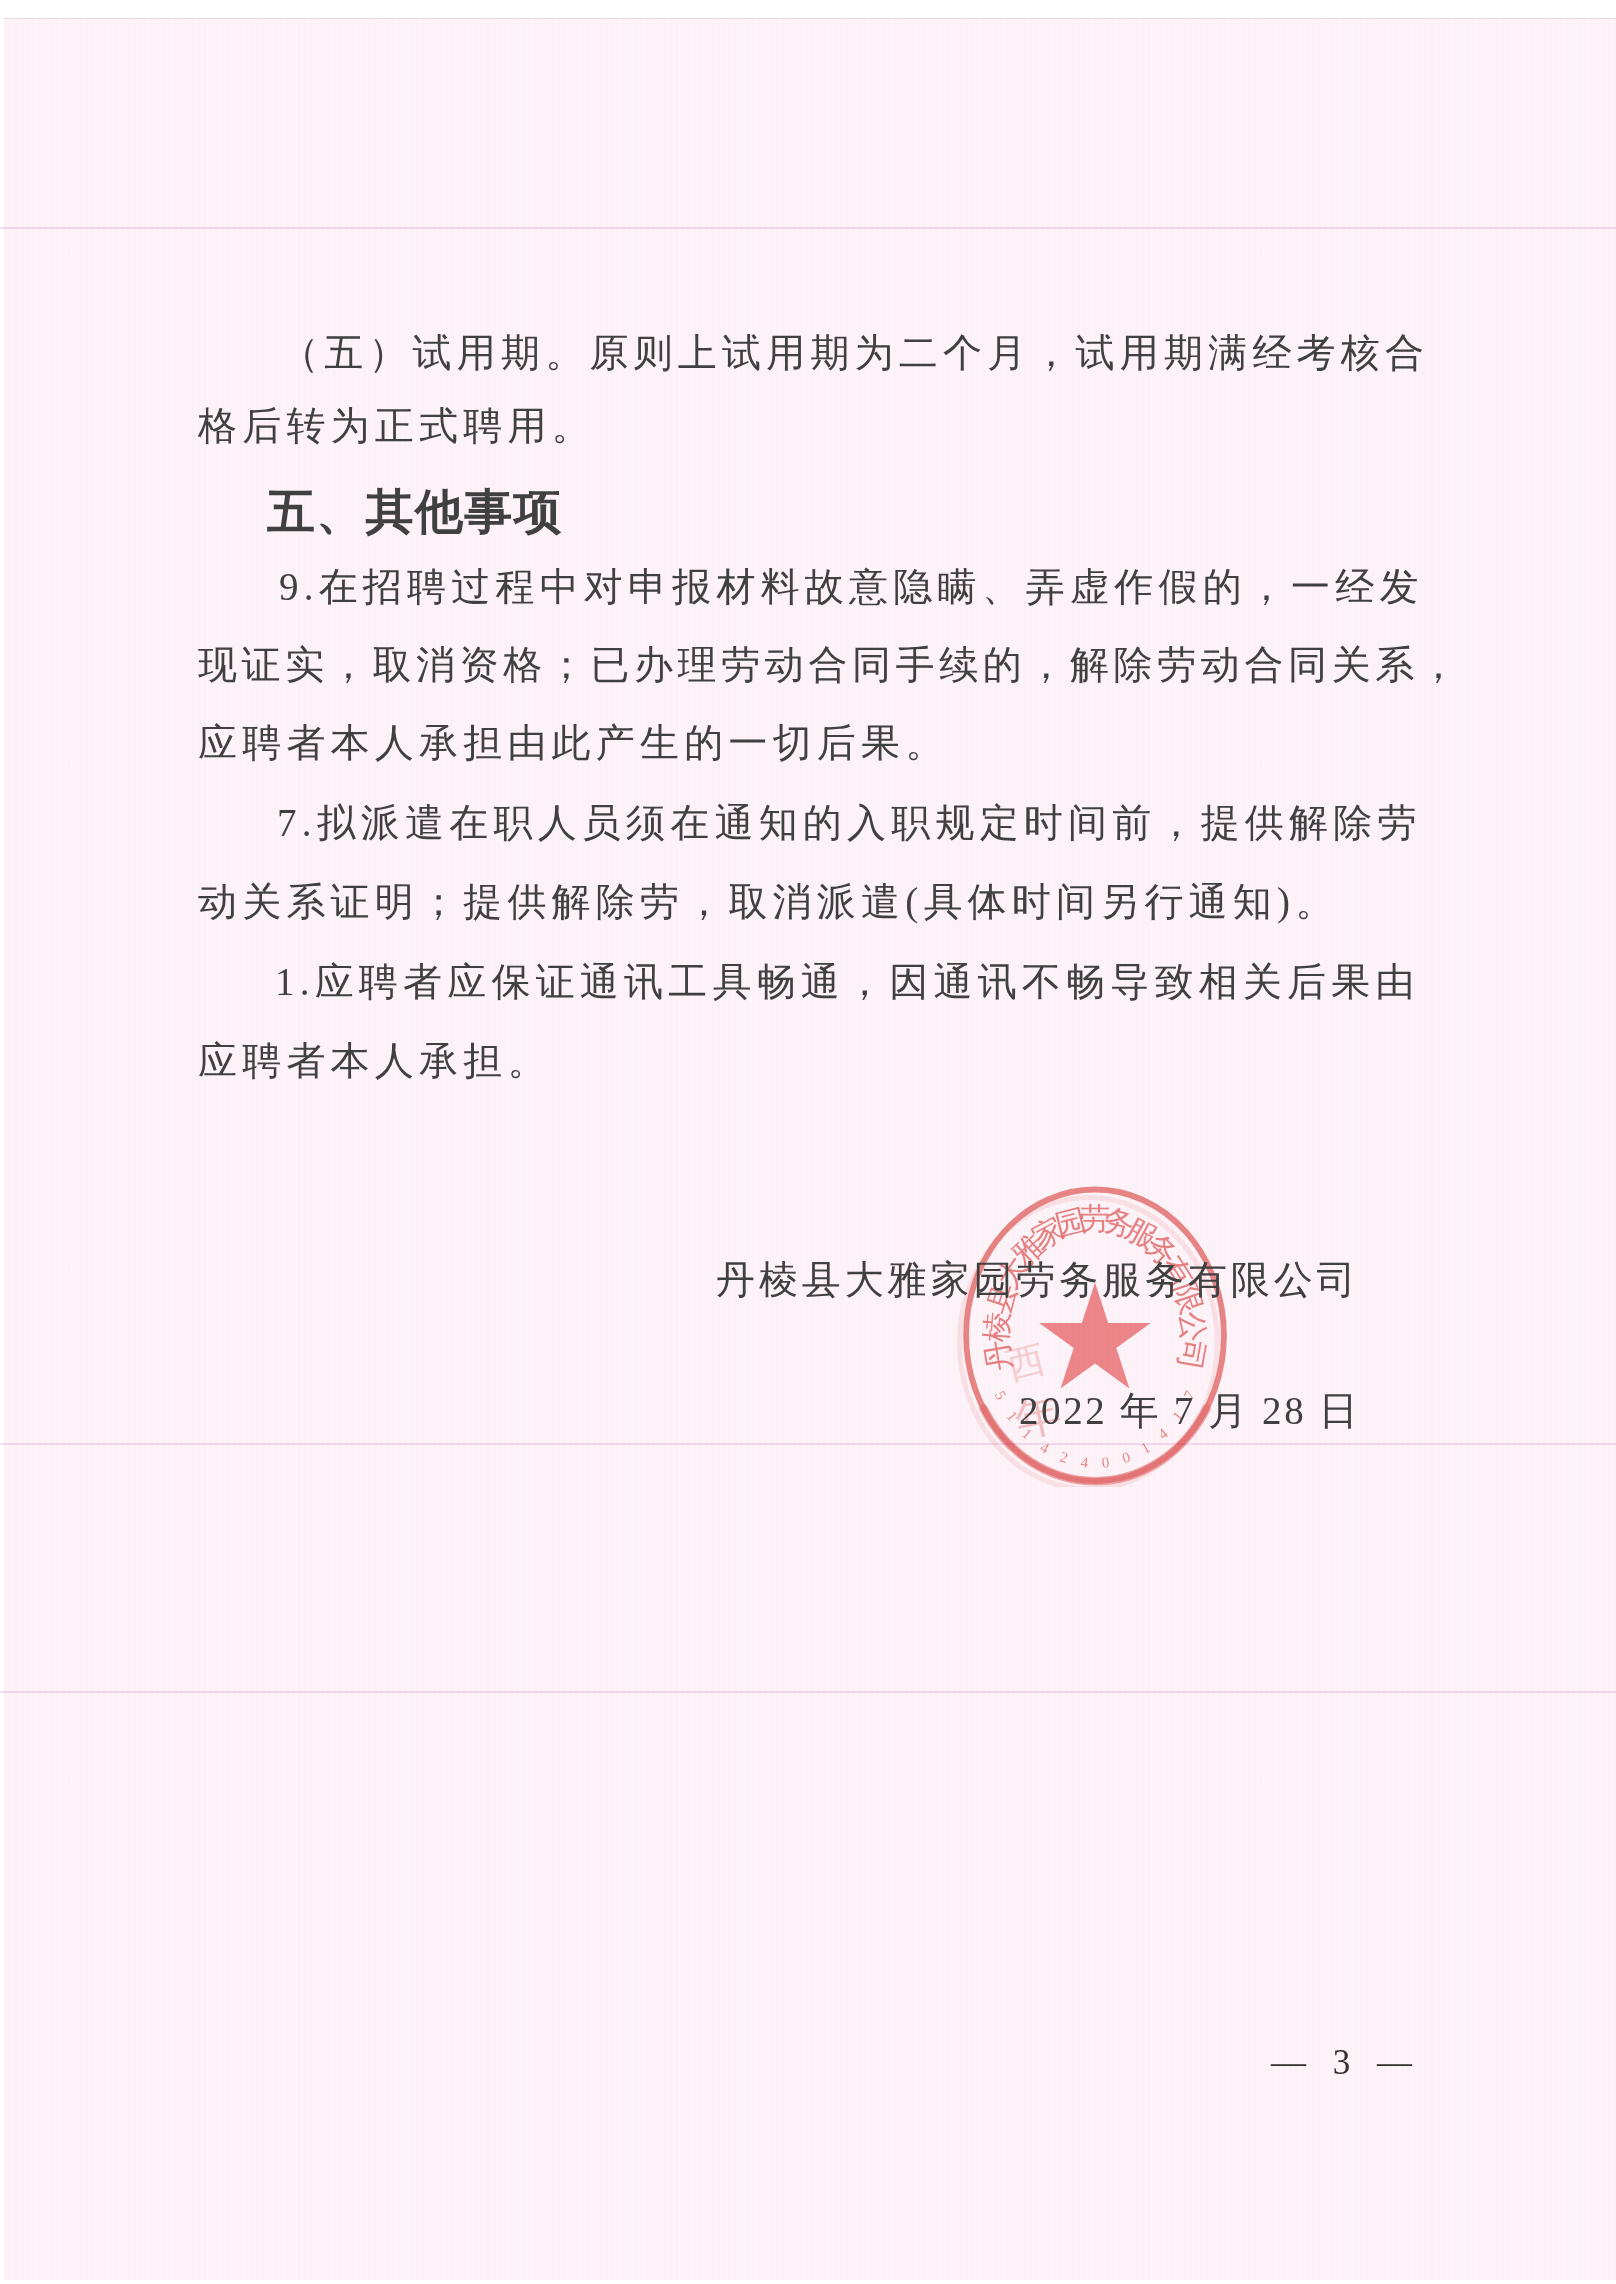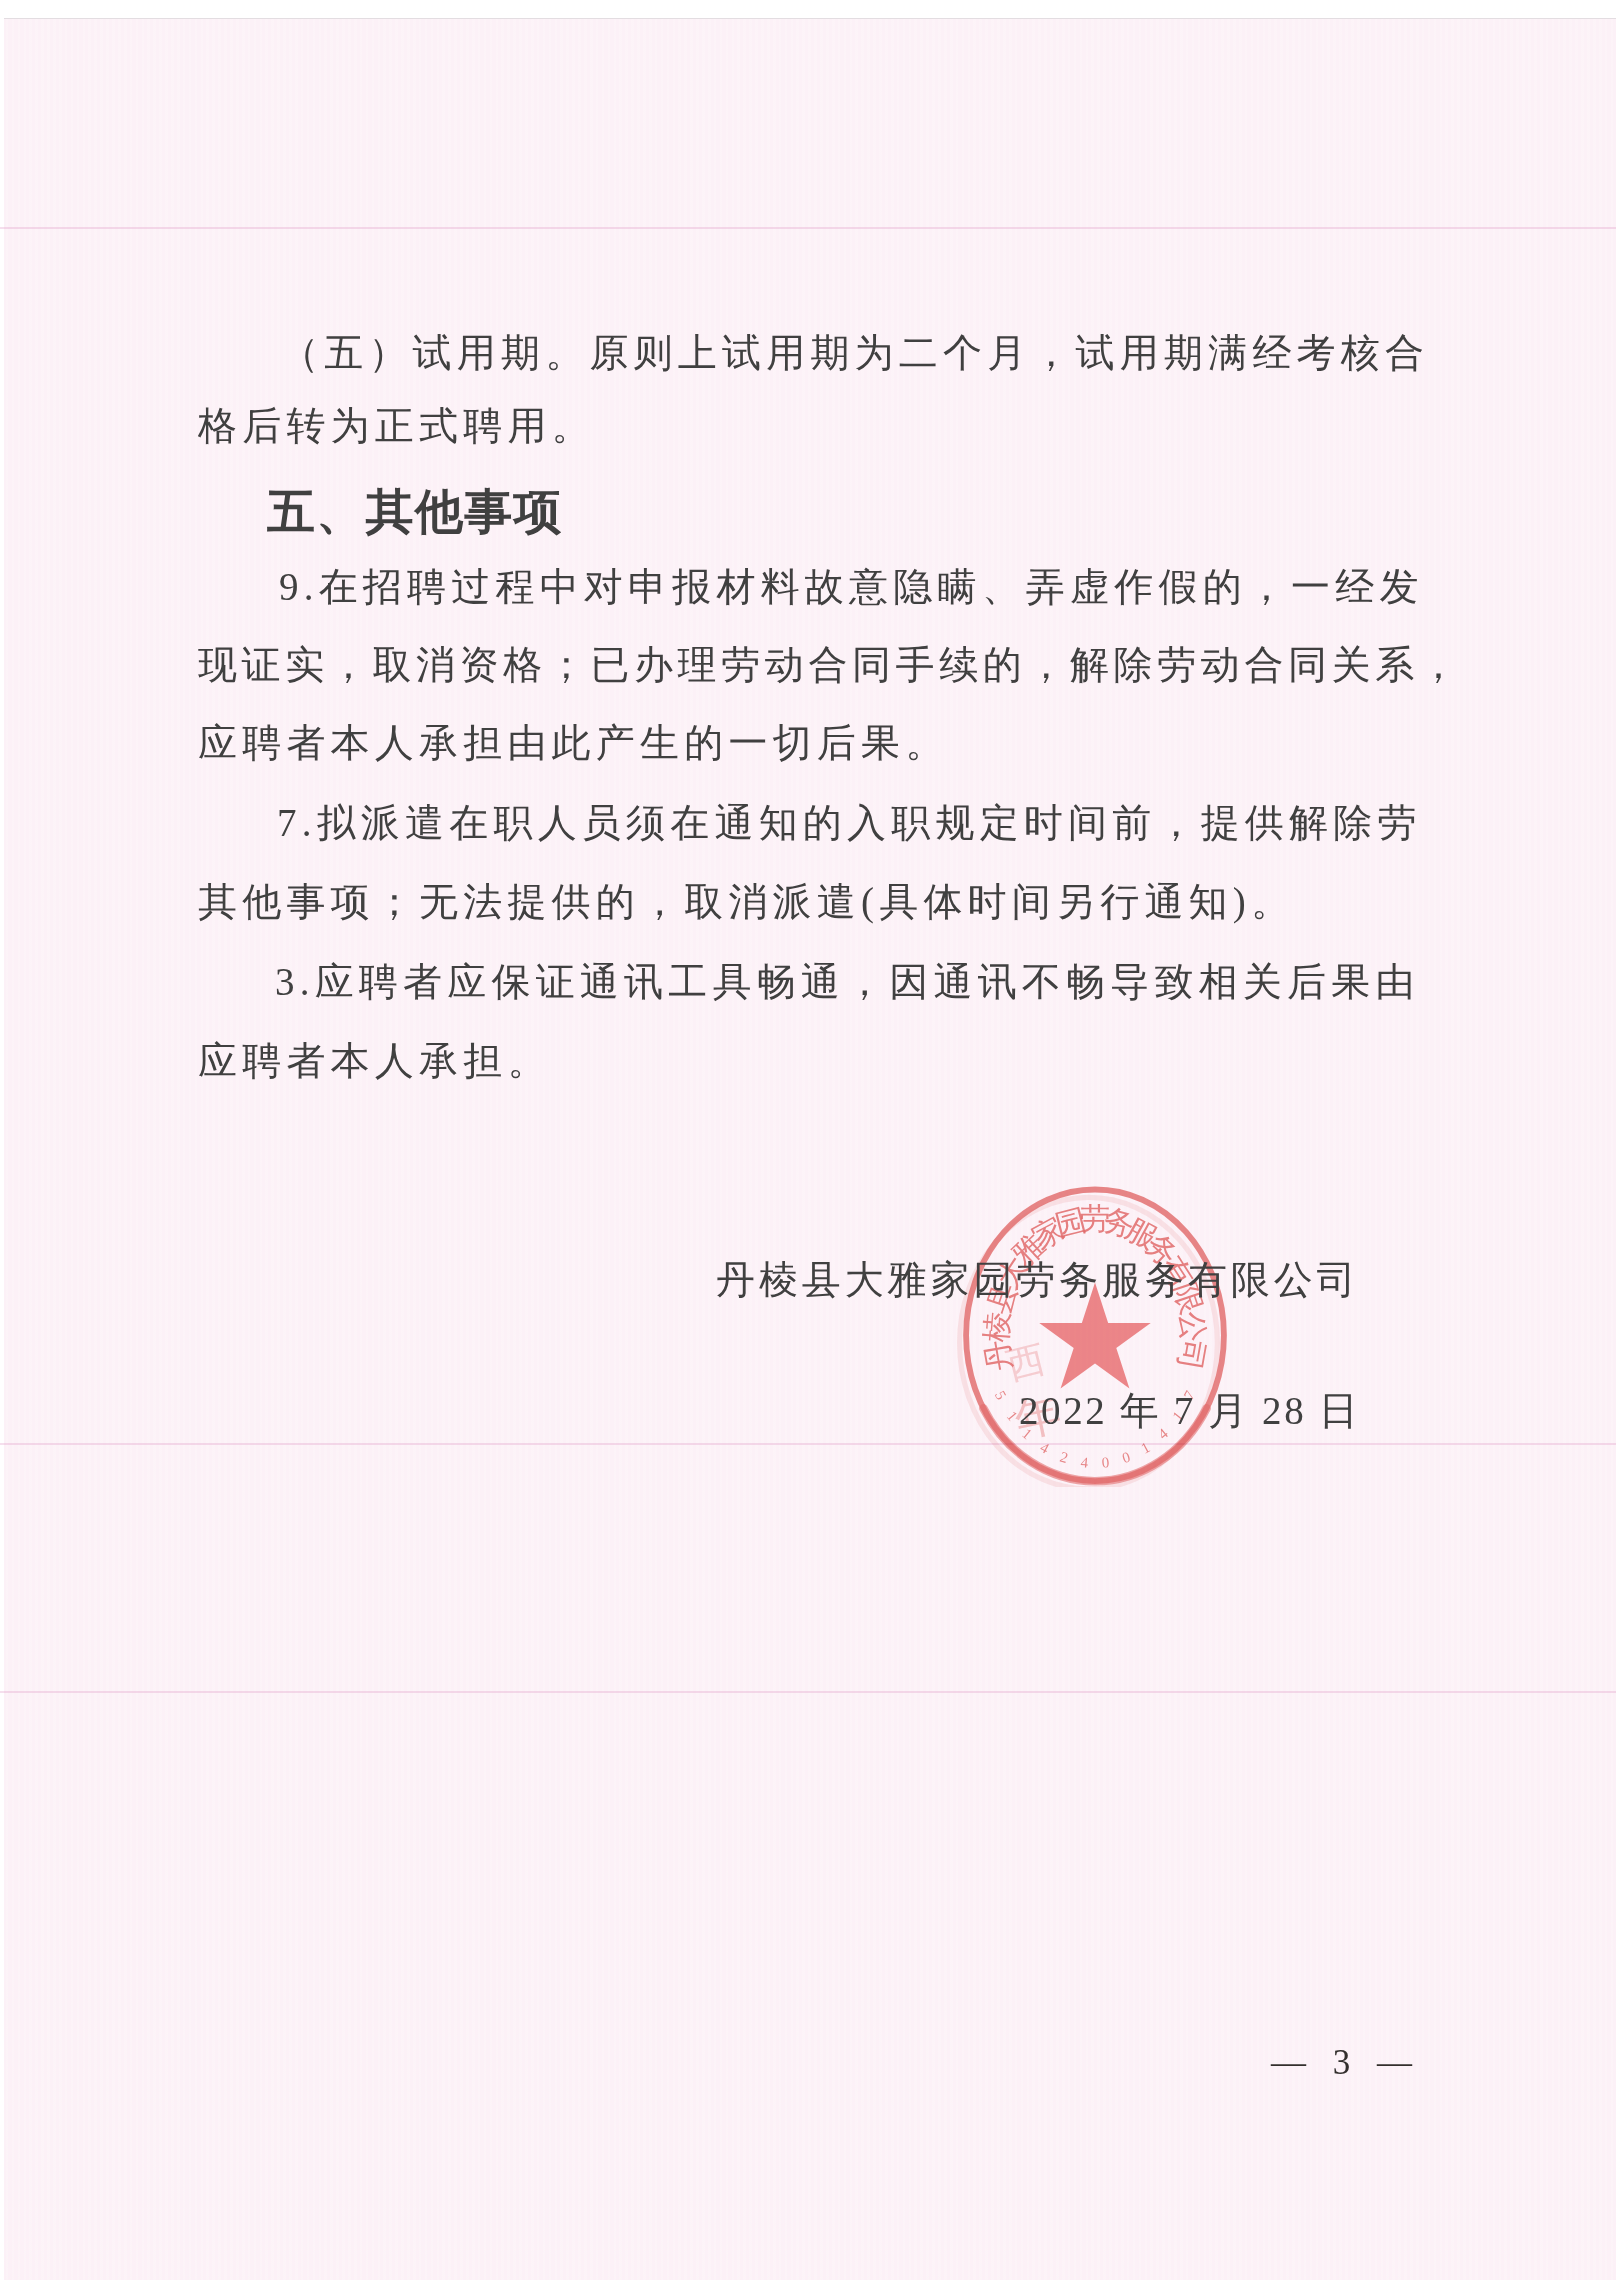--- a/index.html
+++ b/index.html
@@ -69,22 +69,22 @@
 <div class="rule" id="rule-2"></div>
 <div class="rule" id="rule-3"></div>
 
 <div class="line" id="l1">（五）试用期。原则上试用期为二个月，试用期满经考核合</div>
 <div class="line" id="l2">格后转为正式聘用。</div>
 <div class="line" id="h1">五、其他事项</div>
 <div class="line" id="l4">9.在招聘过程中对申报材料故意隐瞒、弄虚作假的，一经发</div>
 <div class="line" id="l5">现证实，取消资格；已办理劳动合同手续的，解除劳动合同关系，</div>
 <div class="line" id="l6">应聘者本人承担由此产生的一切后果。</div>
 <div class="line" id="l7">7.拟派遣在职人员须在通知的入职规定时间前，提供解除劳</div>
-<div class="line" id="l8">其他事项；无法提供的，取消派遣(具体时间另行通知)。</div>
-<div class="line" id="l9">3.应聘者应保证通讯工具畅通，因通讯不畅导致相关后果由</div>
+<div class="line" id="l8">动关系证明；提供解除劳，取消派遣(具体时间另行通知)。</div>
+<div class="line" id="l9">1.应聘者应保证通讯工具畅通，因通讯不畅导致相关后果由</div>
 <div class="line" id="l10">应聘者本人承担。</div>
 
 <div id="stamp">
   <svg id="stamp-svg" viewBox="0 0 436 470" xmlns="http://www.w3.org/2000/svg">
       <ellipse cx="208" cy="249" rx="198" ry="224" fill="none" stroke="#e4716f" stroke-width="8" opacity="0.14"></ellipse>
       <ellipse cx="218" cy="237" rx="198" ry="224" fill="none" stroke="#e4716f" stroke-width="9" opacity="0.82"></ellipse>
       <path d="M46.5,349 A198,224 0 0 0 389.5,349" fill="none" stroke="#e4716f" stroke-width="13" opacity="0.6" stroke-linecap="round"></path>
       <path d="M218,156 L238.2,218.2 L303.6,218.2 L250.7,256.6 L270.9,318.8 L218,280.4 L165.1,318.8 L185.3,256.6 L132.4,218.2 L197.8,218.2 Z" fill="#ec7f7f" opacity="0.9"></path>
       <text x="70.27883704816881" y="267.90937562471356" font-size="47" fill="#e4716f" opacity="0.85" text-anchor="middle" dominant-baseline="central" transform="rotate(-100 70.27883704816881 267.90937562471356)" font-family="&quot;Liberation Serif&quot;,&quot;DejaVu Serif&quot;,serif">丹</text>
       <text x="68.41943042282298" y="223.69804334161654" font-size="47" fill="#e4716f" opacity="0.85" text-anchor="middle" dominant-baseline="central" transform="rotate(-85.71428571428572 68.41943042282298 223.69804334161654)" font-family="&quot;Liberation Serif&quot;,&quot;DejaVu Serif&quot;,serif">棱</text>

